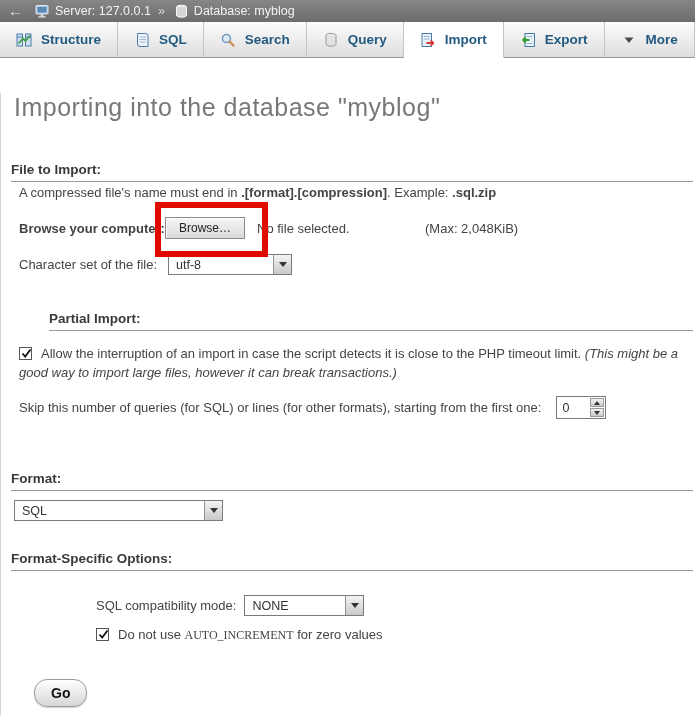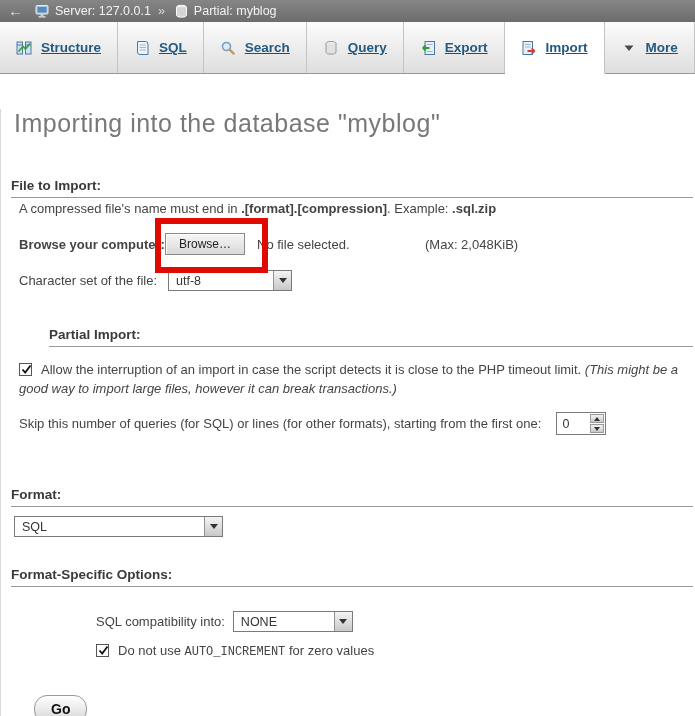--- a/index.html
+++ b/index.html
@@ -15,24 +15,23 @@
     height:22px; background:linear-gradient(#868686,#6c6c6c);
     display:flex; align-items:center; color:#f2f2f2; font-size:12.5px;
   }
   .back-arrow { color:#e0e0e0; font-size:15px; line-height:1; padding:0 10px 2px 8px; cursor:pointer; }
   .topbar .crumb-icon { width:15px; height:15px; margin:0 5px 0 2px; flex:none; }
   .topbar a { color:#f2f2f2; text-decoration:none; cursor:pointer; }
   .crumb-sep { margin:0 7px; color:#ddd; }
 
   
   .tabbar {
-    height:52px; display:flex; align-items:stretch;
+    height:36px; display:flex; align-items:stretch;
     background:linear-gradient(#fbfbfb,#dadada);
     border-bottom:1px solid #989898;
-    text-decoration:underline;
   }
   .tab {
     display:flex; align-items:center; gap:9px; padding:0 16px;
     border-right:1px solid #c4c4c4; cursor:pointer;
     color:#235a81; font-weight:bold; font-size:13.5px;
     background:linear-gradient(#fcfcfc,#dedede);
   }
   .tab:first-child { border-left:none; }
   .tab.active { background:#fff; margin-bottom:-1px; border-bottom:1px solid #fff; }
   .tab .ticon { width:16px; height:16px; flex:none; }
@@ -102,21 +101,21 @@
   .tri-up-s { width:0; height:0; border-left:3px solid transparent; border-right:3px solid transparent; border-bottom:4px solid #333; }
   .tri-down-s { width:0; height:0; border-left:3px solid transparent; border-right:3px solid transparent; border-top:4px solid #333; }
 
   .sec-format .section-heading { margin-top:52px; }
   .format-row { margin:9px 0 0 13px; }
 
   .sec-fso .section-heading { margin-top:30px; }
   .compat-row { display:flex; align-items:center; margin:24px 0 0 95px; }
   .compat-label { margin-right:8px; }
   .autoinc-row { margin:11px 0 0 95px; }
-  .mono { font-family:Liberation Mono, monospace; font-size:12px; }
+  .mono { font-family:Liberation Serif, serif; font-size:12px; }
 
   .go-row { margin:36px 0 0 33px; }
   .go-btn {
     font-family:"Liberation Sans", sans-serif; display:inline-block; padding:5px 16px;
     border:1px solid #9a9a9a; border-radius:13px;
     background:linear-gradient(#ffffff,#d6d6d6);
     font-weight:bold; font-size:14px; color:#111; cursor:pointer;
     box-shadow:0 1px 1px rgba(0,0,0,0.18);
   }
 </style>
@@ -130,21 +129,21 @@
     <rect x="2.5" y="3" width="9" height="5.5" fill="#5b89b4"></rect>
     <rect x="5.5" y="10" width="3" height="2" fill="#cfcfcf"></rect>
     <rect x="3.5" y="12" width="7" height="1.6" fill="#cfcfcf"></rect>
   </svg>
   <a>Server: 127.0.0.1</a>
   <span class="crumb-sep">»</span>
   <svg class="crumb-icon" viewBox="0 0 15 15">
     <ellipse cx="7.5" cy="3.2" rx="5" ry="2" fill="#ececec" stroke="#fafafa"></ellipse>
     <path d="M2.5 3.2 v8 a5 2 0 0 0 10 0 v-8" fill="#d4d4d4" stroke="#fafafa"></path>
   </svg>
-  <a>Partial: myblog</a>
+  <a>Database: myblog</a>
 </div>
 
 <div class="tabbar">
   <div class="tab">
     <svg class="ticon" viewBox="0 0 16 16">
       <rect x="1" y="2" width="5.5" height="12" fill="#cfe1f1" stroke="#4a7aa8"></rect>
       <rect x="9.5" y="2" width="5.5" height="12" fill="#cfe1f1" stroke="#4a7aa8"></rect>
       <line x1="1" y1="5" x2="6.5" y2="5" stroke="#4a7aa8"></line>
       <line x1="9.5" y1="5" x2="15" y2="5" stroke="#4a7aa8"></line>
       <path d="M2.5 11.5 L7 6.5 L9.5 9 L14 3.5" stroke="#3f9e3f" stroke-width="1.8" fill="none"></path>
@@ -167,37 +166,37 @@
     </svg>
     <span>Search</span>
   </div>
   <div class="tab">
     <svg class="ticon" viewBox="0 0 16 16">
       <ellipse cx="8" cy="3.6" rx="5" ry="2.1" fill="#eeeeee" stroke="#999"></ellipse>
       <path d="M3 3.6 v8.4 a5 2.1 0 0 0 10 0 v-8.4" fill="#e2e2e2" stroke="#999"></path>
     </svg>
     <span>Query</span>
   </div>
+  <div class="tab active">
+    <svg class="ticon" viewBox="0 0 16 16">
+      <rect x="2" y="1.5" width="9.5" height="13" fill="#e7f0f8" stroke="#4a7aa8"></rect>
+      <line x1="4" y1="4.5" x2="9.5" y2="4.5" stroke="#9db8d0"></line>
+      <line x1="4" y1="7" x2="9.5" y2="7" stroke="#9db8d0"></line>
+      <path d="M6.5 11 H13.6 M13.6 11 l-3 -2.6 M13.6 11 l-3 2.6" stroke="#d23b3b" stroke-width="1.8" fill="none"></path>
+    </svg>
+    <span>Import</span>
+  </div>
   <div class="tab">
     <svg class="ticon" viewBox="0 0 16 16">
       <rect x="5" y="1.5" width="9.5" height="13" fill="#e7f0f8" stroke="#4a7aa8"></rect>
       <line x1="7" y1="4.5" x2="12.5" y2="4.5" stroke="#9db8d0"></line>
       <line x1="7" y1="11.5" x2="12.5" y2="11.5" stroke="#9db8d0"></line>
       <path d="M9.5 8 H2.8 M2.8 8 l3 -2.6 M2.8 8 l3 2.6" stroke="#2f9e2f" stroke-width="1.8" fill="none"></path>
     </svg>
     <span>Export</span>
-  </div>
-  <div class="tab active">
-    <svg class="ticon" viewBox="0 0 16 16">
-      <rect x="2" y="1.5" width="9.5" height="13" fill="#e7f0f8" stroke="#4a7aa8"></rect>
-      <line x1="4" y1="4.5" x2="9.5" y2="4.5" stroke="#9db8d0"></line>
-      <line x1="4" y1="7" x2="9.5" y2="7" stroke="#9db8d0"></line>
-      <path d="M6.5 11 H13.6 M13.6 11 l-3 -2.6 M13.6 11 l-3 2.6" stroke="#d23b3b" stroke-width="1.8" fill="none"></path>
-    </svg>
-    <span>Import</span>
   </div>
   <div class="tab">
     <svg class="ticon" viewBox="0 0 16 16">
       <path d="M3.5 5.5 h9 l-4.5 5.5 z" fill="#4a4a4a"></path>
     </svg>
     <span>More</span>
   </div>
   <div class="filler"></div>
 </div>
 
@@ -261,21 +260,21 @@
         <span class="arrow-btn">
             <span class="tri-down"></span>
           </span>
       </span>
     </div>
   </div>
 
   <div class="sec-fso">
     <div class="section-heading">Format-Specific Options:</div>
     <div class="compat-row">
-      <span class="compat-label">SQL compatibility into:</span>
+      <span class="compat-label">SQL compatibility mode:</span>
       <span class="win-select w-compat">
         <span class="value">NONE</span>
         <span class="arrow-btn">
             <span class="tri-down"></span>
           </span>
       </span>
     </div>
     <div class="autoinc-row">
       <span class="checkbox">
         <svg width="13" height="13" viewBox="0 0 13 13">

